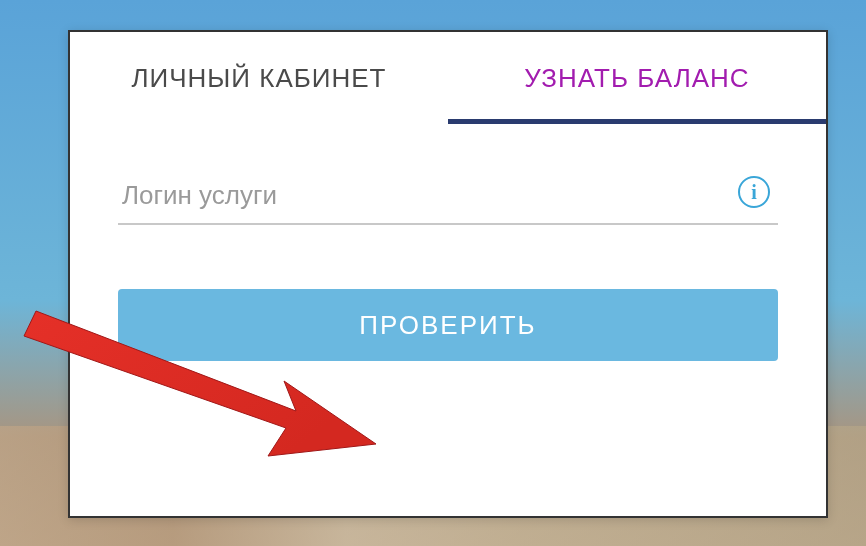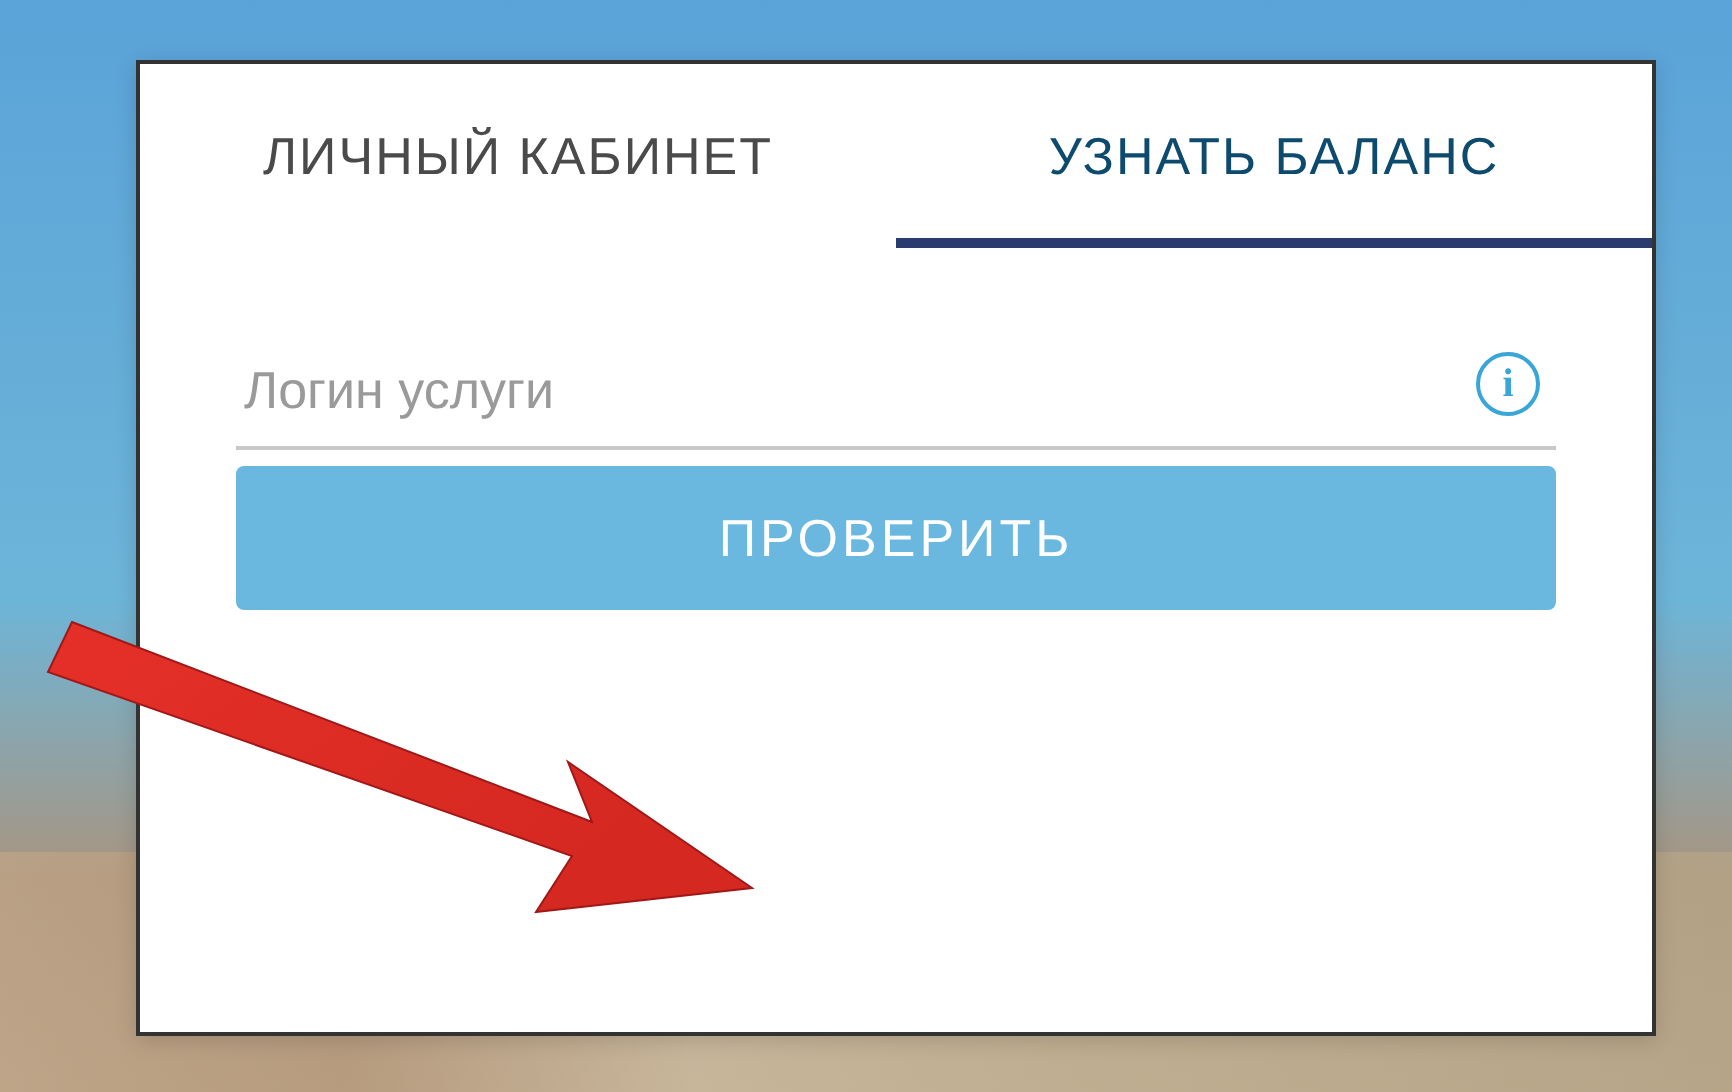--- a/index.html
+++ b/index.html
@@ -43,36 +43,37 @@
       display: flex;
       align-items: center;
       justify-content: center;
       font-size: 26px;
       letter-spacing: 1px;
       color: #4a4a4a;
       cursor: pointer;
       position: relative;
     }
     .tab.active {
-      color: #0c4a6e;
+      color: #a21caf;
     }
     .tab.active::after {
       content: '';
       position: absolute;
       bottom: 0;
       left: 0;
       right: 0;
       height: 5px;
       background: #2a3b6f;
     }
     .form-area {
       padding: 48px 48px 32px 48px;
     }
     .field-row {
       position: relative;
+      margin-bottom: 56px;
     }
     .text-input {
       width: 100%;
       border: none;
       border-bottom: 2px solid #c8c8c8;
       font-size: 26px;
       color: #333;
       padding: 8px 50px 12px 4px;
       outline: none;
       background: transparent;

